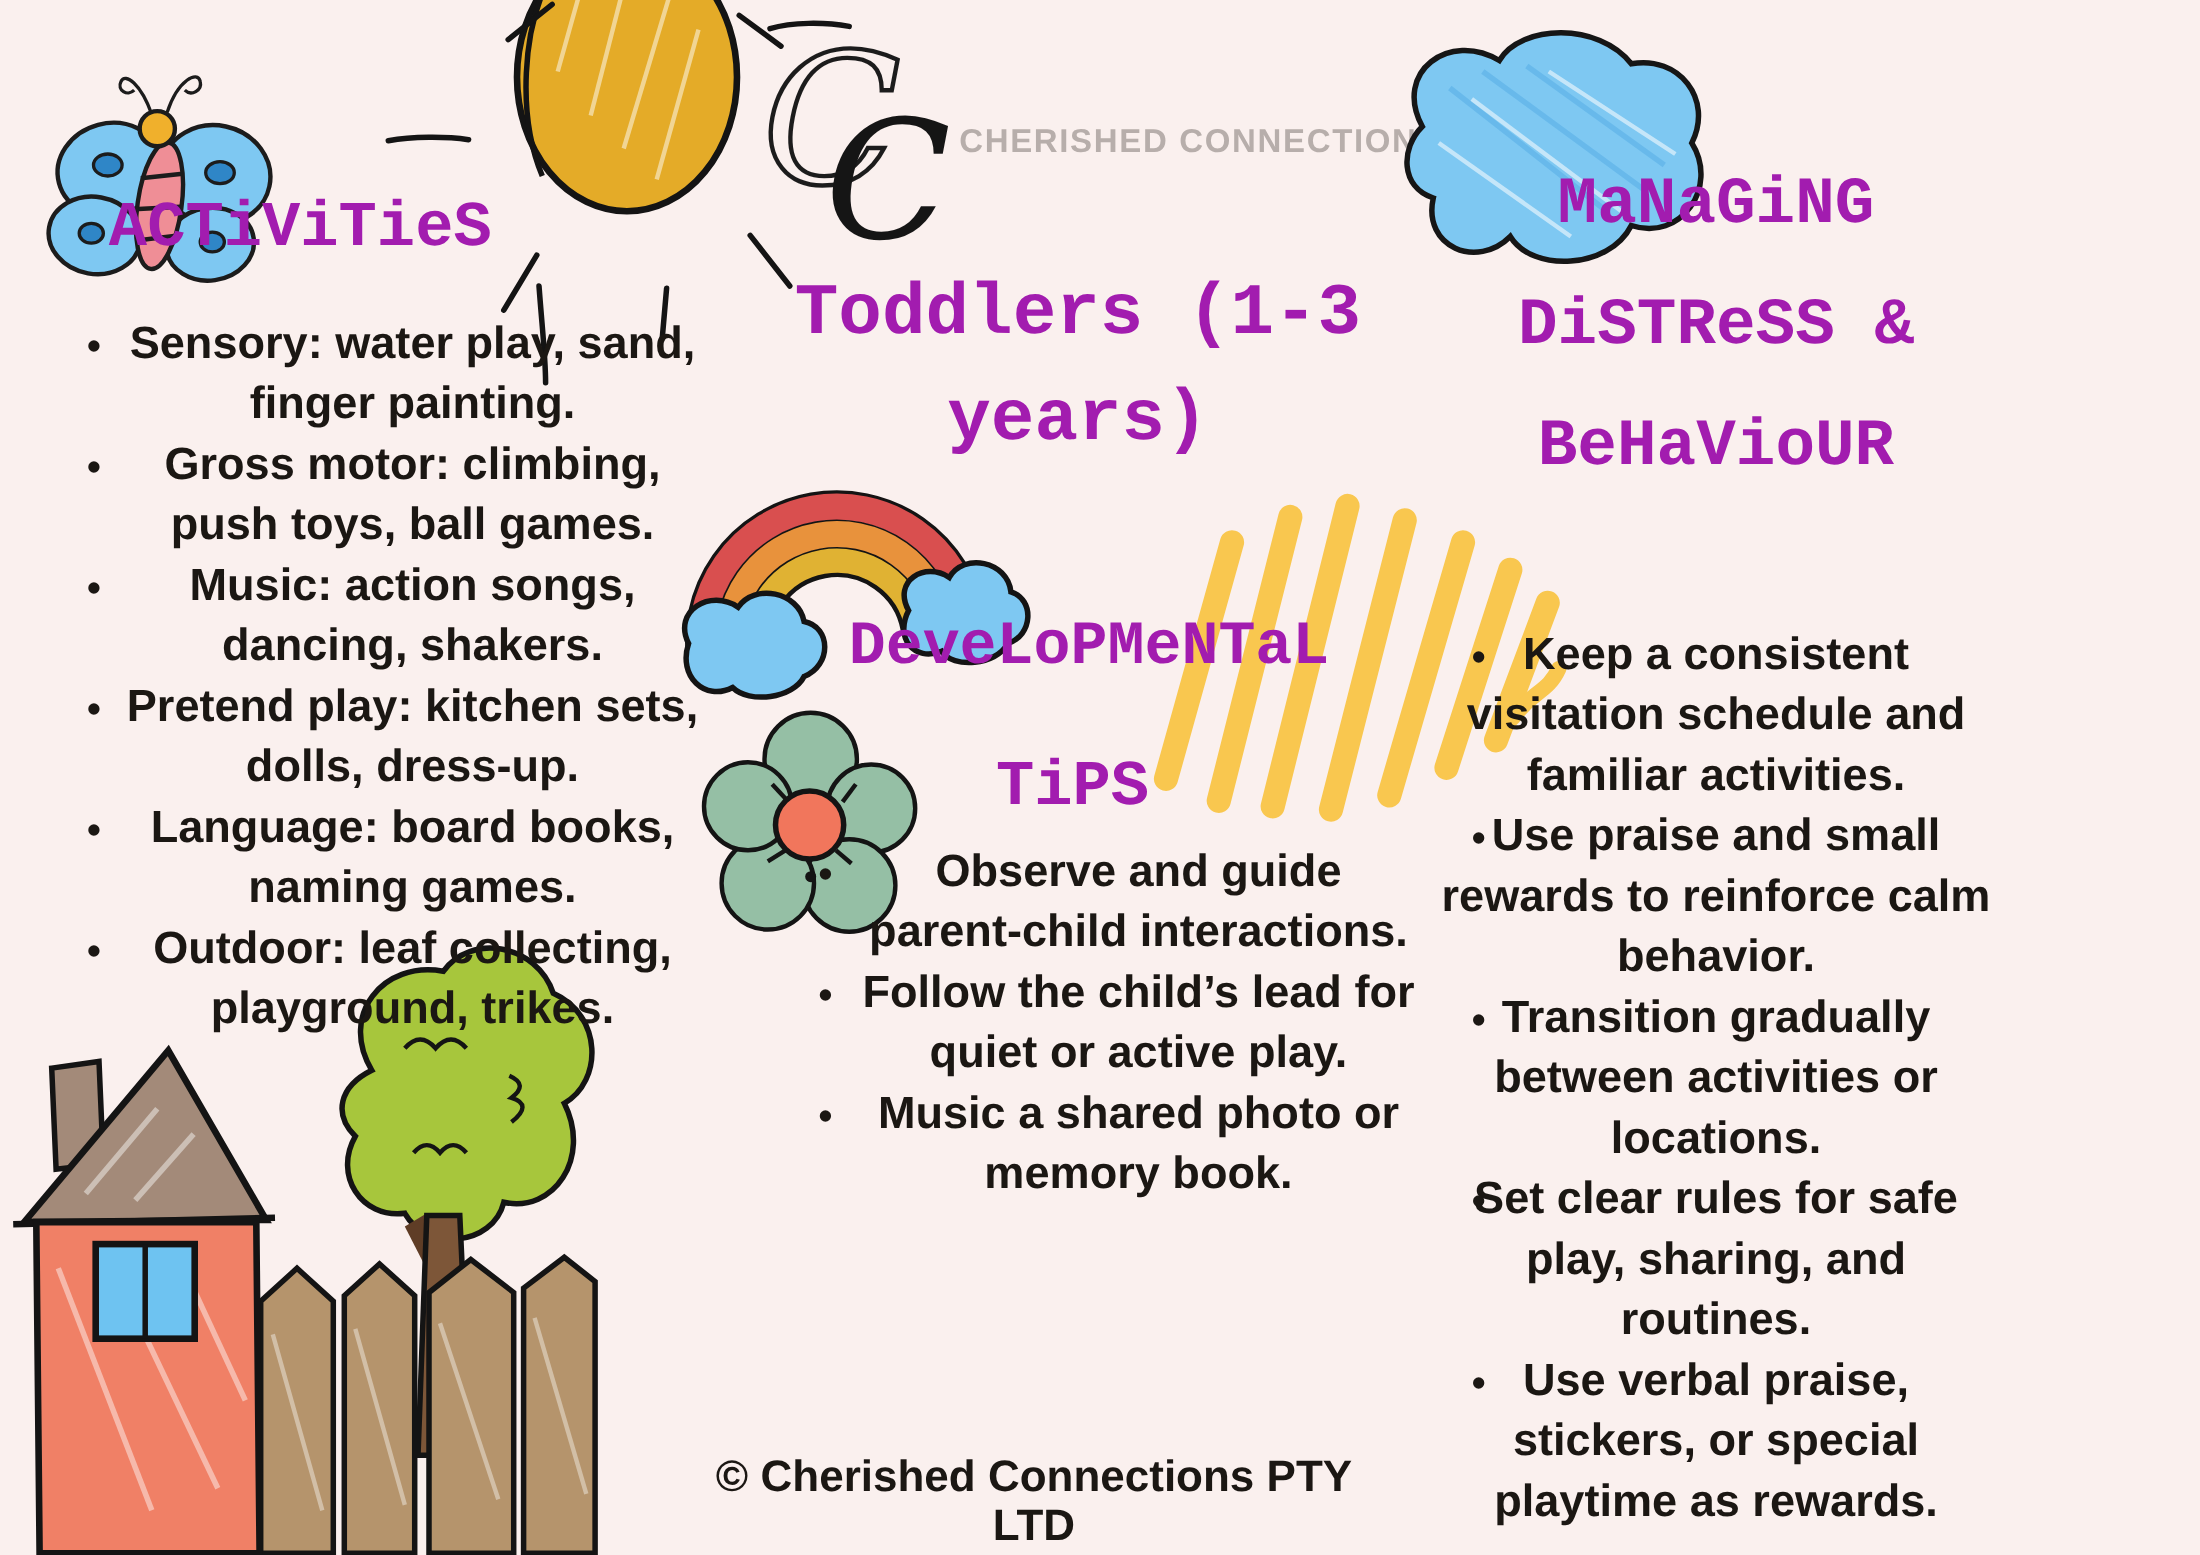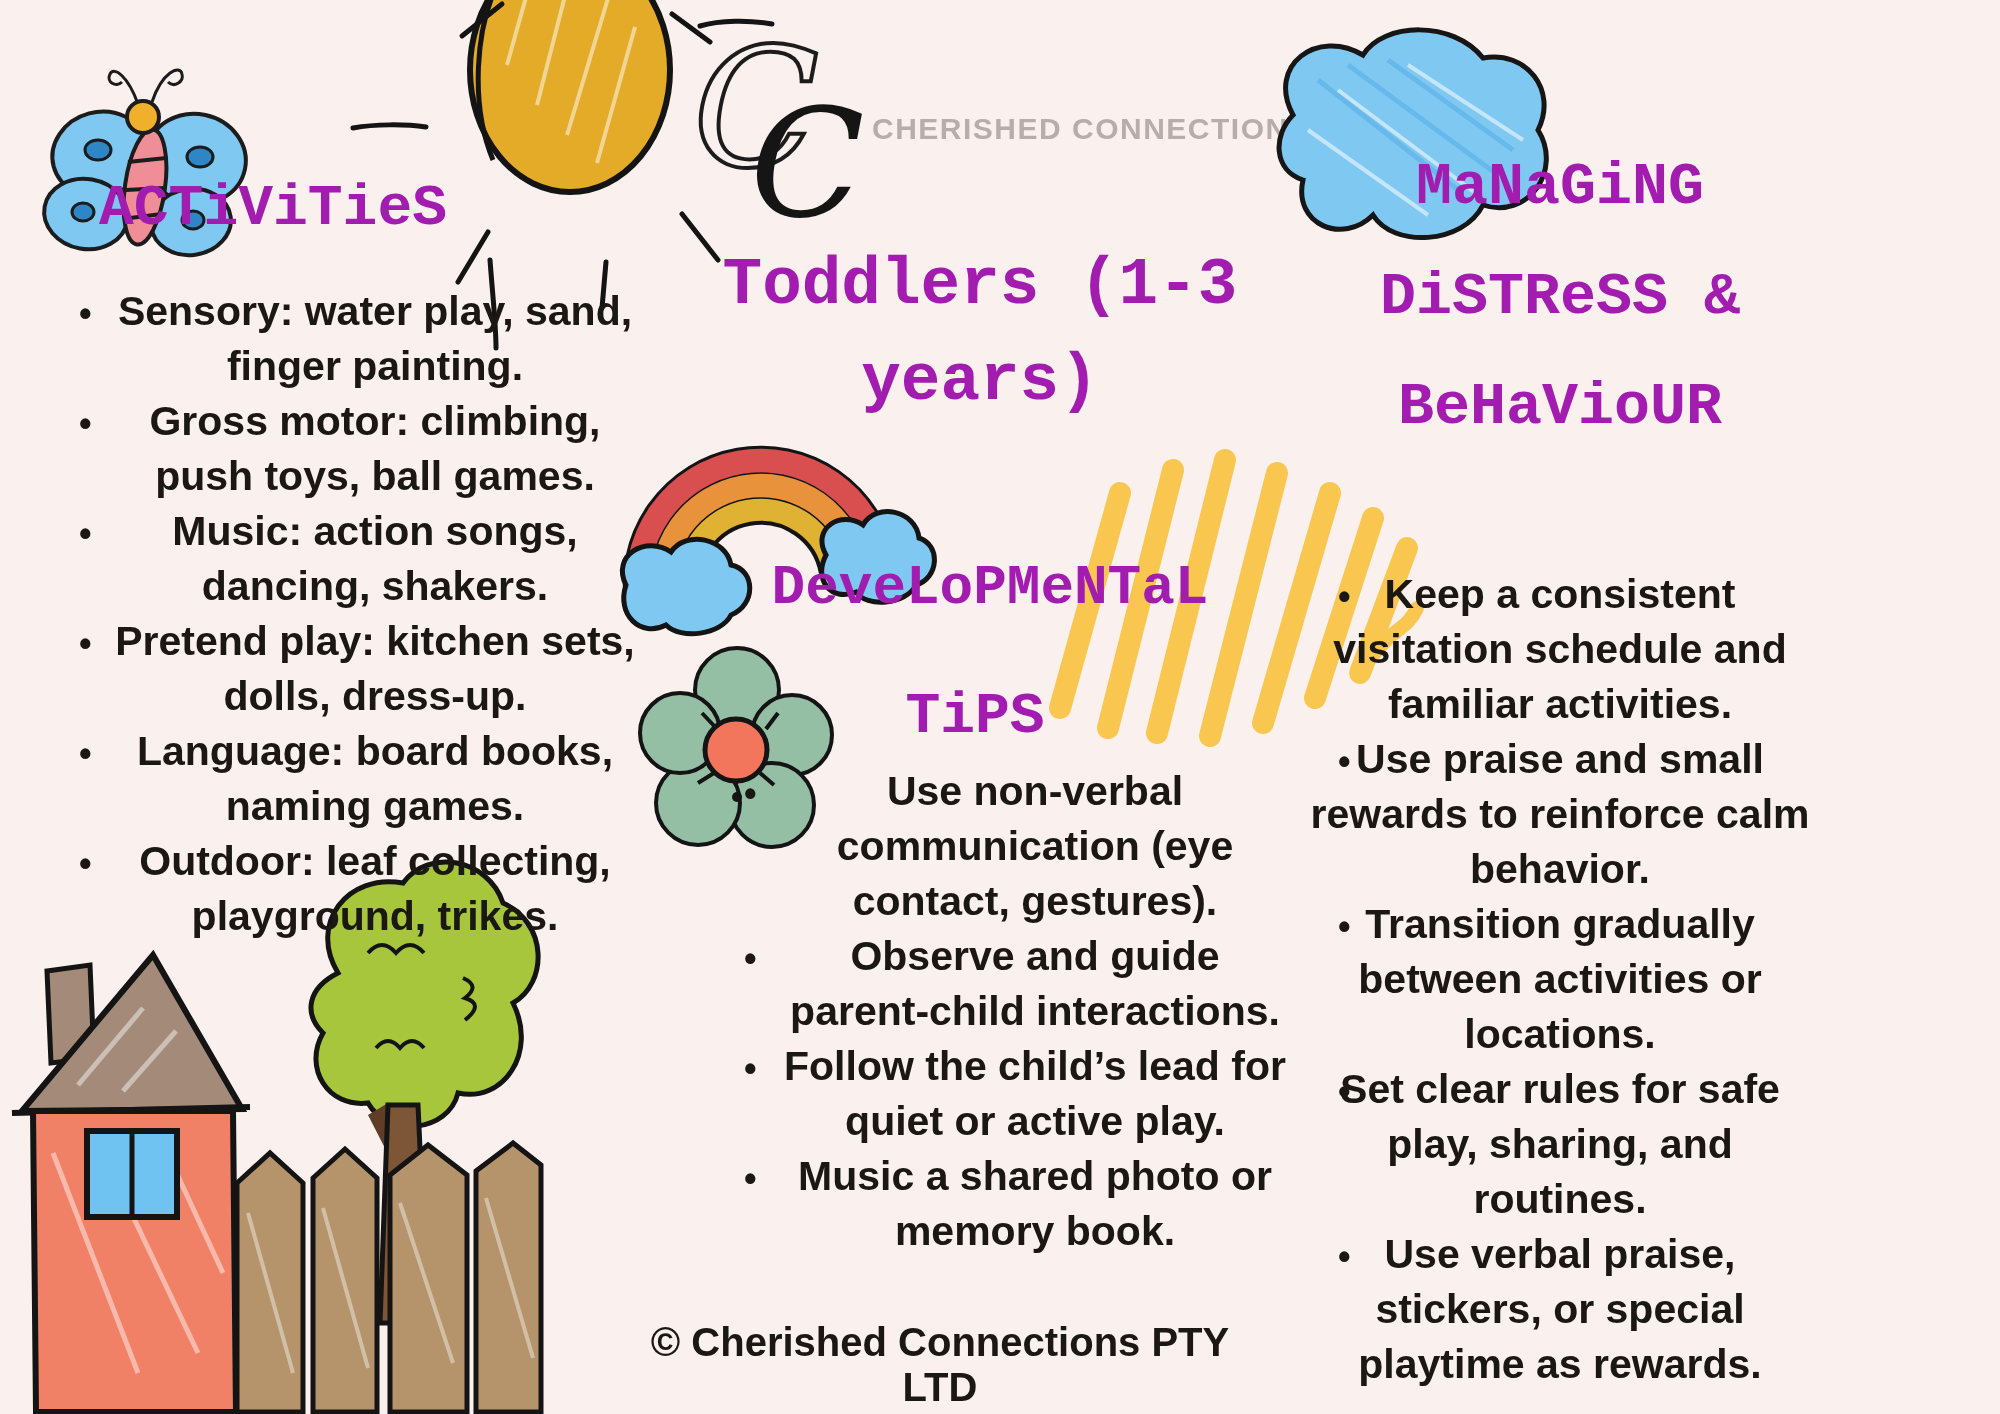--- a/index.html
+++ b/index.html
@@ -194,23 +194,20 @@
 naming games.</li>
     <li>Outdoor: leaf collecting,
 playground, trikes.</li>
   </ul>
 
   <div class="abs heading center pre" style="left:660px;top:238px;width:640px;font-size:66px;line-height:96px;font-weight:800">Toddlers (1-3
 years)</div>
   <div class="abs heading center" style="left:690px;top:556px;width:600px;font-size:56px">DeveLoPMeNTaL</div>
   <div class="abs heading center" style="left:660px;top:684px;width:630px;font-size:58px">TiPS</div>
   <ul class="blist abs" id="tips-list">
-    <li>Use non-verbal
-communication (eye
-contact, gestures).</li>
     <li>Observe and guide
 parent-child interactions.</li>
     <li>Follow the child’s lead for
 quiet or active play.</li>
     <li>Music a shared photo or
 memory book.</li>
   </ul>
   <div class="abs footer center" style="left:620px;top:1320px;width:640px">© Cherished Connections PTY LTD</div>
 
   <div class="abs heading center pre" style="left:1270px;top:132px;width:580px;font-size:60px;line-height:110px">MaNaGiNG

